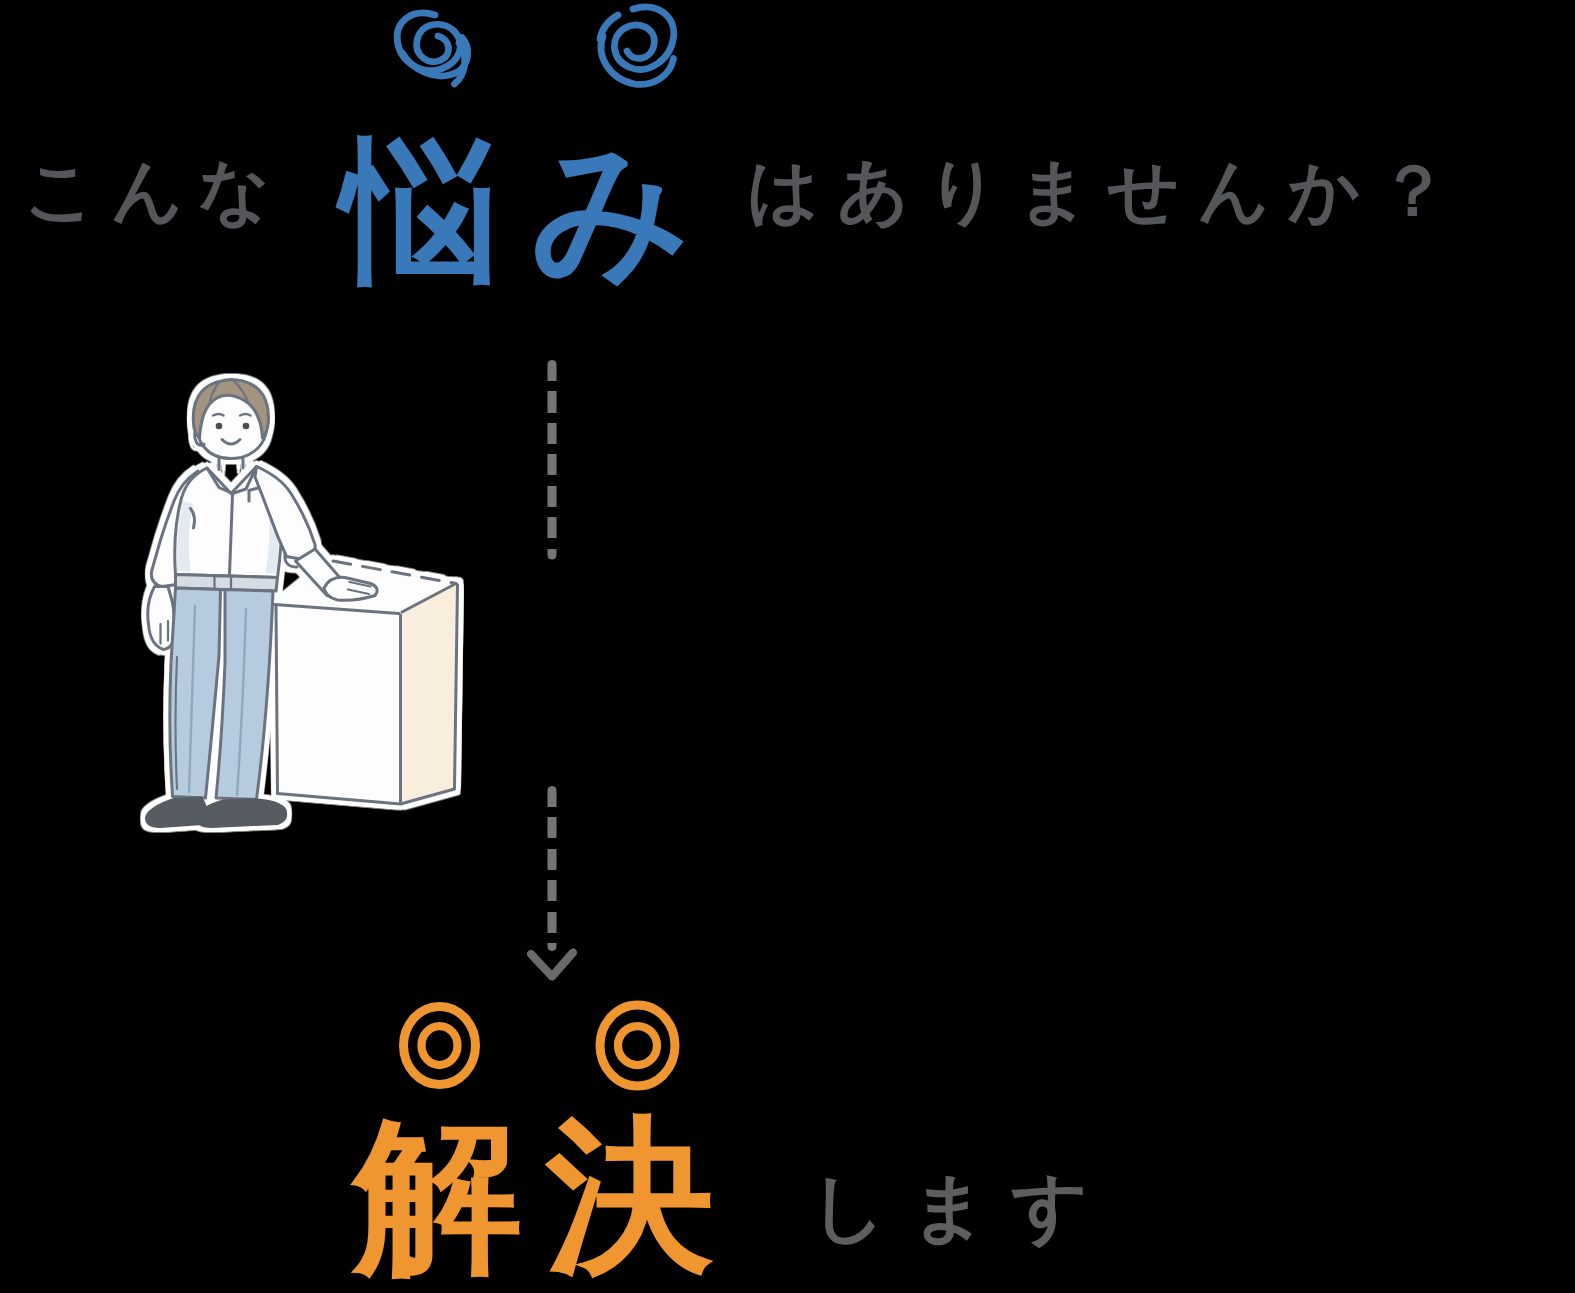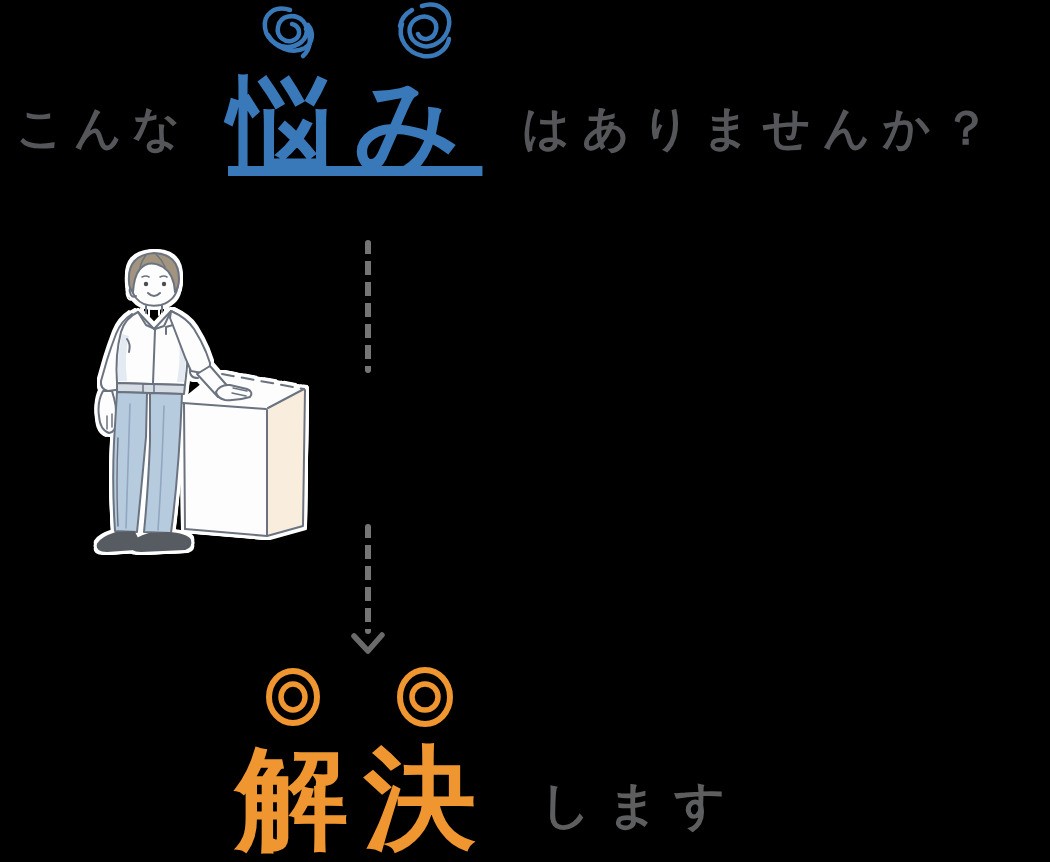--- a/index.html
+++ b/index.html
@@ -57,22 +57,22 @@
   </svg>
   <svg class="abs" style="left:392px;top:0px;" width="66" height="60" viewBox="0 0 66 60">
     <g fill="none" stroke="#3a79b9" stroke-width="4.5" stroke-linecap="round">
       <path d="M30,6 C46,1 59,11 57,25 C55,40 40,50 28,45 C16,40 14,26 24,19 C34,13 46,19 44,30 C42,40 30,42 26,34"></path>
       <path d="M10,24 C5,38 15,53 31,56 C44,58 55,50 57,39"></path>
       <path d="M20,10 C13,14 9,20 8,26"></path>
     </g>
   </svg>
 
   <div class="abs h-gray" style="left:16px;top:104px;">こんな</div>
-  <div class="abs h-blue" style="left:228px;top:72px;text-decoration:underline;">悩み</div>
-  <div class="abs h-gray h-suffix" style="left:522px;top:104px;">はありませんか？</div>
+  <div class="abs h-blue" style="left:228px;top:88px;">悩み</div>
+  <div class="abs h-gray h-suffix" style="left:498px;top:104px;">はありませんか？</div>
 
   <svg class="abs sticker" style="left:88px;top:242px;" width="234" height="322" viewBox="0 0 234 322">
     <g stroke-linecap="round" stroke-linejoin="round">
 
       <path d="M96,161 L179,167 L217,147 L133,131 Z" fill="#fdfdfd" stroke="none"></path>
       <path d="M96,161 L179,167 L179,294 L97,287 Z" fill="#fdfdfd" stroke="none"></path>
       <path d="M179,167 L217,147 L215,284 L179,294 Z" fill="#f9eedd" stroke="none"></path>
 
       <g fill="none" stroke="#6b7380" stroke-width="2">
         <path d="M95,161 L178,167"></path>

